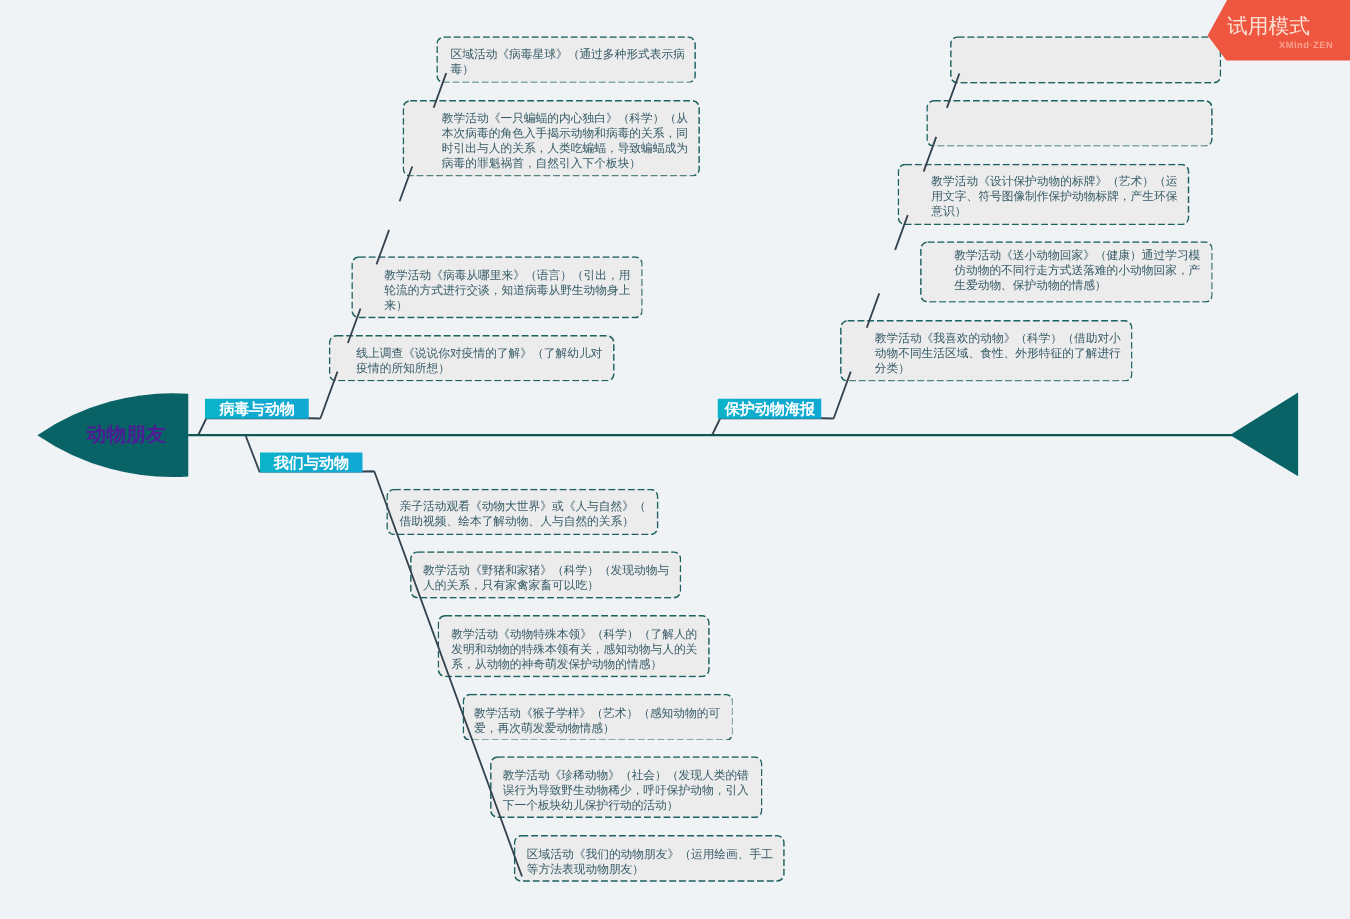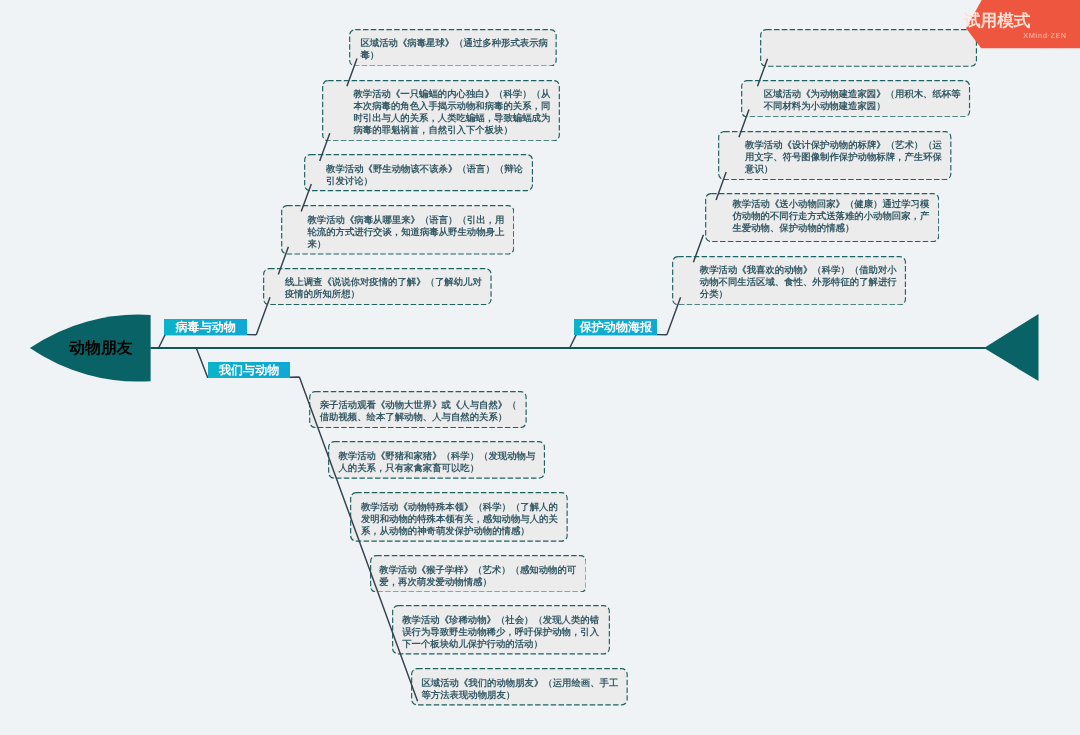--- a/index.html
+++ b/index.html
@@ -7,30 +7,30 @@
   body{width:1080px;height:735px;background:#eff3f6;overflow:hidden;
        font-family:"Liberation Sans",sans-serif;-webkit-font-smoothing:antialiased;}
   #stage{position:relative;width:1080px;height:735px;}
   #lines{position:absolute;left:0;top:0;}
   #bones{position:absolute;left:0;top:0;pointer-events:none;}
   .node{position:absolute;box-sizing:border-box;color:#355a66;font-size:9.4px;
         -webkit-font-smoothing:antialiased;
         line-height:12.0px;text-rendering:geometricPrecision;}
   .node .nodebg{position:absolute;left:0;top:0;}
   .node .tx{position:absolute;top:50%;transform:translateY(calc(-50% + 2.2px)) translateZ(0);white-space:nowrap;}
-  .node .tx span{display:block;font-weight:bold;}
+  .node .tx span{display:block;}
   .cat{position:absolute;box-sizing:border-box;background:linear-gradient(100deg,#0bb4c9 0%,#10a9d0 55%,#0fa9d4 100%);color:#fff;
        font-weight:bold;font-size:12.05px;text-align:center;text-rendering:geometricPrecision;
        display:flex;align-items:center;justify-content:center;line-height:1;padding-top:1px;
        transform:translateZ(0);}
-  .rootlabel{position:absolute;color:#000000;font-weight:bold;font-size:15.9px;
+  .rootlabel{position:absolute;color:#4c1d95;font-weight:bold;font-size:15.9px;
        text-rendering:geometricPrecision;line-height:1;transform:translateZ(0);}
   .trial{position:absolute;left:964px;top:0;width:116px;height:49px;}
-  .trial .t1{position:absolute;transform:translateZ(0);left:0;top:13.2px;width:101.5px;text-align:left;
-       color:#fde2d6;font-weight:bold;font-size:16.6px;line-height:1;
+  .trial .t1{position:absolute;transform:translateZ(0);left:0;top:13.2px;width:101.5px;text-align:center;
+       color:#fde2d6;font-weight:normal;font-size:16.6px;line-height:1;
        text-rendering:geometricPrecision;}
   .trial .t2{position:absolute;transform:translateZ(0);left:0;top:31.9px;width:102.5px;text-align:right;
        color:#f9a18f;font-weight:bold;font-size:7.4px;line-height:1;letter-spacing:.42px;
        text-rendering:geometricPrecision;}
 </style>
 </head>
 <body>
 
 <div id="stage">
 <svg id="lines" width="1080" height="735">
@@ -52,29 +52,20 @@
       <svg class="nodebg" width="238.0" height="61.4" viewBox="0 0 238.0 61.4">
         <rect x="0.65" y="0.65" width="236.70" height="60.10" rx="5.5" ry="5.5" fill="#ececec" stroke="#1d6160" stroke-width="1.15" stroke-dasharray="5.5 2.3"></rect>
       </svg>
       <div class="tx" style="left:31.3px;">
         <span>教学活动《一只蝙蝠的内心独白》（科学）（从</span>
         <span>本次病毒的角色入手揭示动物和病毒的关系，同</span>
         <span>时引出与人的关系，人类吃蝙蝠，导致蝙蝠成为</span>
         <span>病毒的罪魁祸首，自然引入下个板块）</span>
       </div>
     </div>
-<div class="node" style="left:304.0px;top:154.4px;width:229.1px;height:37.3px;">
-      <svg class="nodebg" width="229.1" height="37.3" viewBox="0 0 229.1 37.3">
-        <rect x="0.65" y="0.65" width="227.80" height="36.00" rx="5.5" ry="5.5" fill="#ececec" stroke="#1d6160" stroke-width="1.15" stroke-dasharray="5.5 2.3"></rect>
-      </svg>
-      <div class="tx" style="left:22.1px;">
-        <span>教学活动《野生动物该不该杀》（语言）（辩论</span>
-        <span>引发讨论）</span>
-      </div>
-    </div>
 <div class="node" style="left:281.1px;top:204.9px;width:233.4px;height:49.7px;">
       <svg class="nodebg" width="233.4" height="49.7" viewBox="0 0 233.4 49.7">
         <rect x="0.65" y="0.65" width="232.10" height="48.40" rx="5.5" ry="5.5" fill="#ececec" stroke="#1d6160" stroke-width="1.15" stroke-dasharray="5.5 2.3"></rect>
       </svg>
       <div class="tx" style="left:26.4px;">
         <span>教学活动《病毒从哪里来》（语言）（引出，用</span>
         <span>轮流的方式进行交谈，知道病毒从野生动物身上</span>
         <span>来）</span>
       </div>
     </div>
@@ -89,36 +80,32 @@
     </div>
 <div class="node" style="left:759.8px;top:28.7px;width:217.1px;height:37.9px;">
       <svg class="nodebg" width="217.1" height="37.9" viewBox="0 0 217.1 37.9">
         <rect x="0.65" y="0.65" width="215.80" height="36.60" rx="5.5" ry="5.5" fill="#ececec" stroke="#1d6160" stroke-width="1.15" stroke-dasharray="5.5 2.3"></rect>
       </svg>
     </div>
 <div class="node" style="left:741.4px;top:79.7px;width:229.2px;height:37.6px;">
       <svg class="nodebg" width="229.2" height="37.6" viewBox="0 0 229.2 37.6">
         <rect x="0.65" y="0.65" width="227.90" height="36.30" rx="5.5" ry="5.5" fill="#ececec" stroke="#1d6160" stroke-width="1.15" stroke-dasharray="5.5 2.3"></rect>
       </svg>
-      <div class="tx" style="left:22.3px;">
-        <span>区域活动《为动物建造家园》（用积木、纸杯等</span>
-        <span>不同材料为小动物建造家园）</span>
-      </div>
     </div>
 <div class="node" style="left:718.4px;top:130.7px;width:233.5px;height:49.2px;">
       <svg class="nodebg" width="233.5" height="49.2" viewBox="0 0 233.5 49.2">
         <rect x="0.65" y="0.65" width="232.20" height="47.90" rx="5.5" ry="5.5" fill="#ececec" stroke="#1d6160" stroke-width="1.15" stroke-dasharray="5.5 2.3"></rect>
       </svg>
       <div class="tx" style="left:26.7px;">
         <span>教学活动《设计保护动物的标牌》（艺术）（运</span>
         <span>用文字、符号图像制作保护动物标牌，产生环保</span>
         <span>意识）</span>
       </div>
     </div>
-<div class="node" style="left:705px;top:193.3px;width:234.4px;height:41px;">
+<div class="node" style="left:736px;top:193.3px;width:234.4px;height:41px;">
       <svg class="nodebg" width="234.4" height="49.2" viewBox="0 0 234.4 49.2">
         <rect x="0.65" y="0.65" width="233.10" height="47.90" rx="5.5" ry="5.5" fill="#ececec" stroke="#1d6160" stroke-width="1.15" stroke-dasharray="5.5 2.3"></rect>
       </svg>
       <div class="tx" style="left:27.4px;">
         <span>教学活动《送小动物回家》（健康）通过学习模</span>
         <span>仿动物的不同行走方式送落难的小动物回家，产</span>
         <span>生爱动物、保护动物的情感）</span>
       </div>
     </div>
 <div class="node" style="left:672.4px;top:255.6px;width:234.1px;height:49.5px;">

